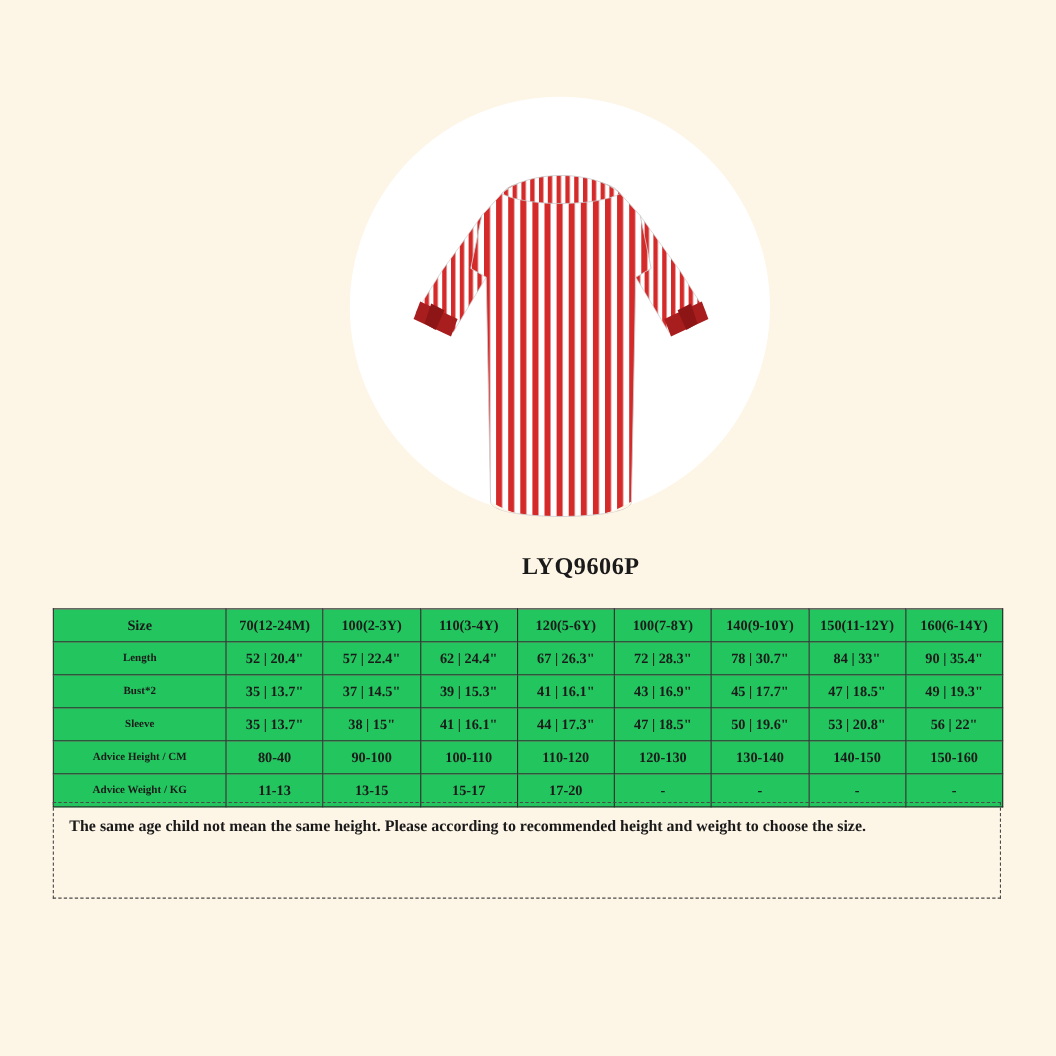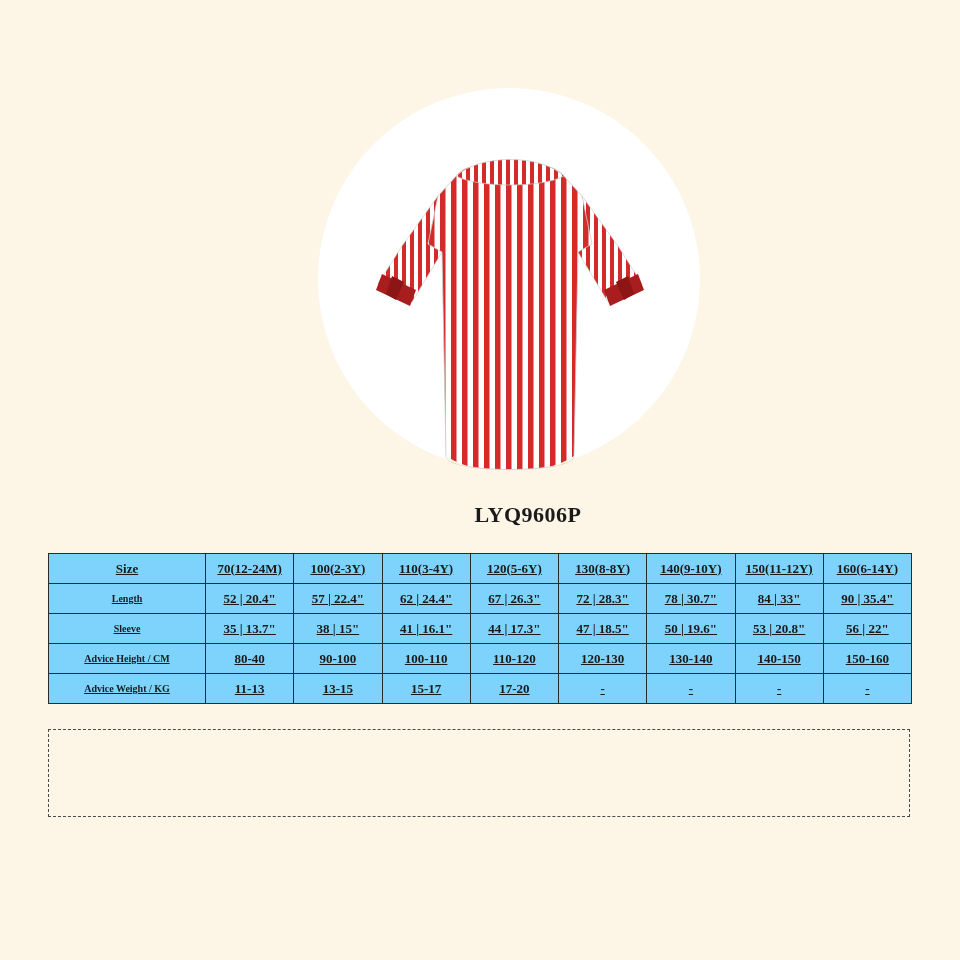--- a/index.html
+++ b/index.html
@@ -71,23 +71,22 @@
     width: 864px;
     table-layout: fixed;
   }
   table.size-table td {
     border: 1px solid #2b2b2b;
     height: 29px;
     text-align: center;
     font-size: 13px;
     font-weight: bold;
     padding: 0 2px;
-    background: #7dd3fc;
+    background: #22c55e;
     white-space: nowrap;
-    text-decoration: underline;
   }
   table.size-table td.rowhead {
     width: 152px;
     font-size: 10px;
   }
   table.size-table tr.header td {
     font-size: 13px;
   }
 
   
@@ -167,38 +166,49 @@
 
   <div class="table-wrap">
     <table class="size-table">
       <tbody>
         <tr class="header">
           <td class="rowhead">Size</td>
           <td>70(12-24M)</td>
           <td>100(2-3Y)</td>
           <td>110(3-4Y)</td>
           <td>120(5-6Y)</td>
-          <td>130(8-8Y)</td>
+          <td>100(7-8Y)</td>
           <td>140(9-10Y)</td>
           <td>150(11-12Y)</td>
           <td>160(6-14Y)</td>
         </tr>
 
         <tr>
           <td class="rowhead">Length</td>
           <td>52 | 20.4"</td>
           <td>57 | 22.4"</td>
           <td>62 | 24.4"</td>
           <td>67 | 26.3"</td>
           <td>72 | 28.3"</td>
           <td>78 | 30.7"</td>
           <td>84 | 33"</td>
           <td>90 | 35.4"</td>
         </tr>
 
+        <tr>
+          <td class="rowhead">Bust*2</td>
+          <td>35 | 13.7"</td>
+          <td>37 | 14.5"</td>
+          <td>39 | 15.3"</td>
+          <td>41 | 16.1"</td>
+          <td>43 | 16.9"</td>
+          <td>45 | 17.7"</td>
+          <td>47 | 18.5"</td>
+          <td>49 | 19.3"</td>
+        </tr>
 
         <tr>
           <td class="rowhead">Sleeve</td>
           <td>35 | 13.7"</td>
           <td>38 | 15"</td>
           <td>41 | 16.1"</td>
           <td>44 | 17.3"</td>
           <td>47 | 18.5"</td>
           <td>50 | 19.6"</td>
           <td>53 | 20.8"</td>
@@ -226,15 +236,16 @@
           <td>-</td>
           <td>-</td>
           <td>-</td>
           <td>-</td>
         </tr>
       </tbody>
     </table>
   </div>
 
   <div class="notes">
+    <p>The same age child not mean the same height. Please according to recommended height and weight to choose the size.</p>
   </div>
 
 </div>
 
 </body></html>

